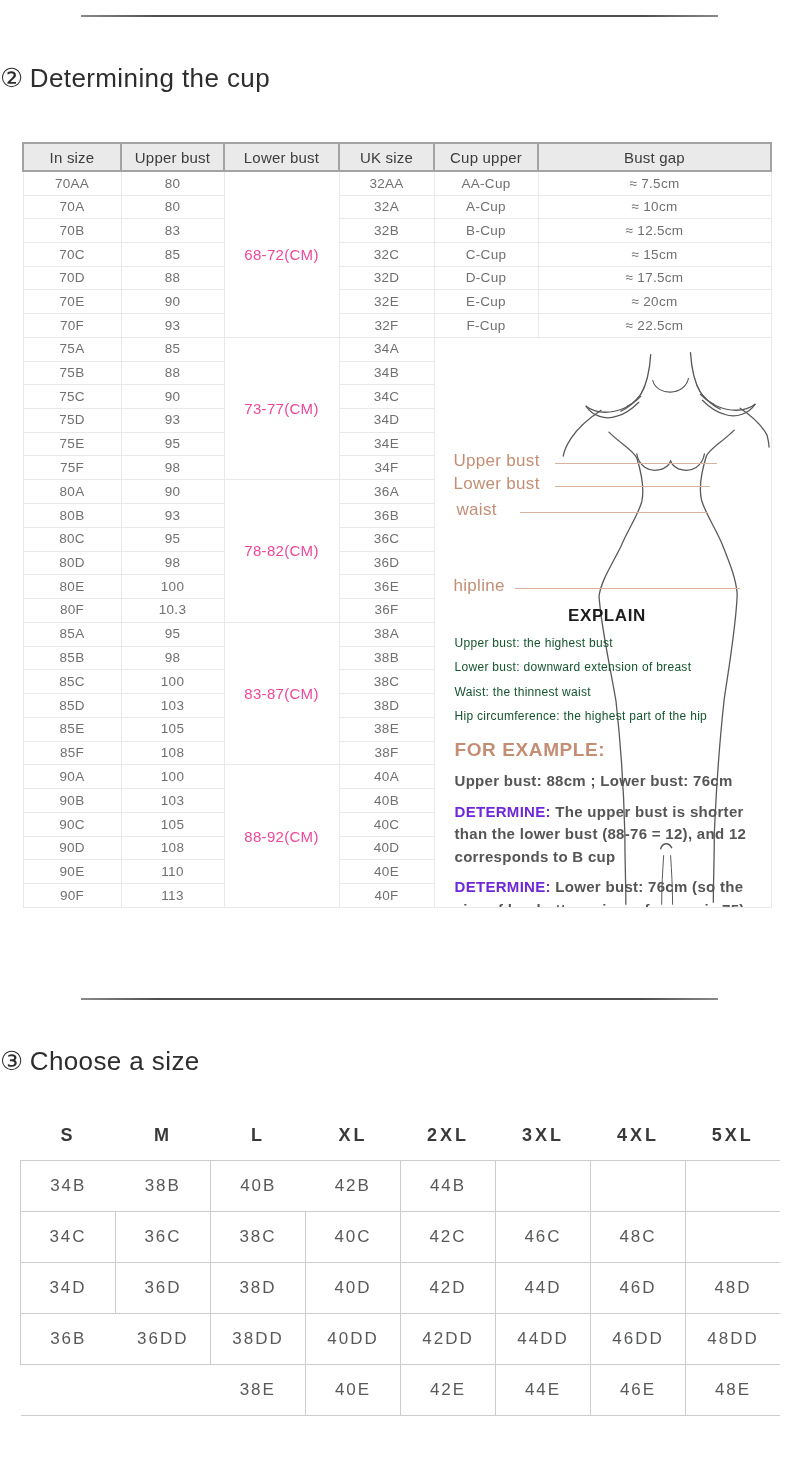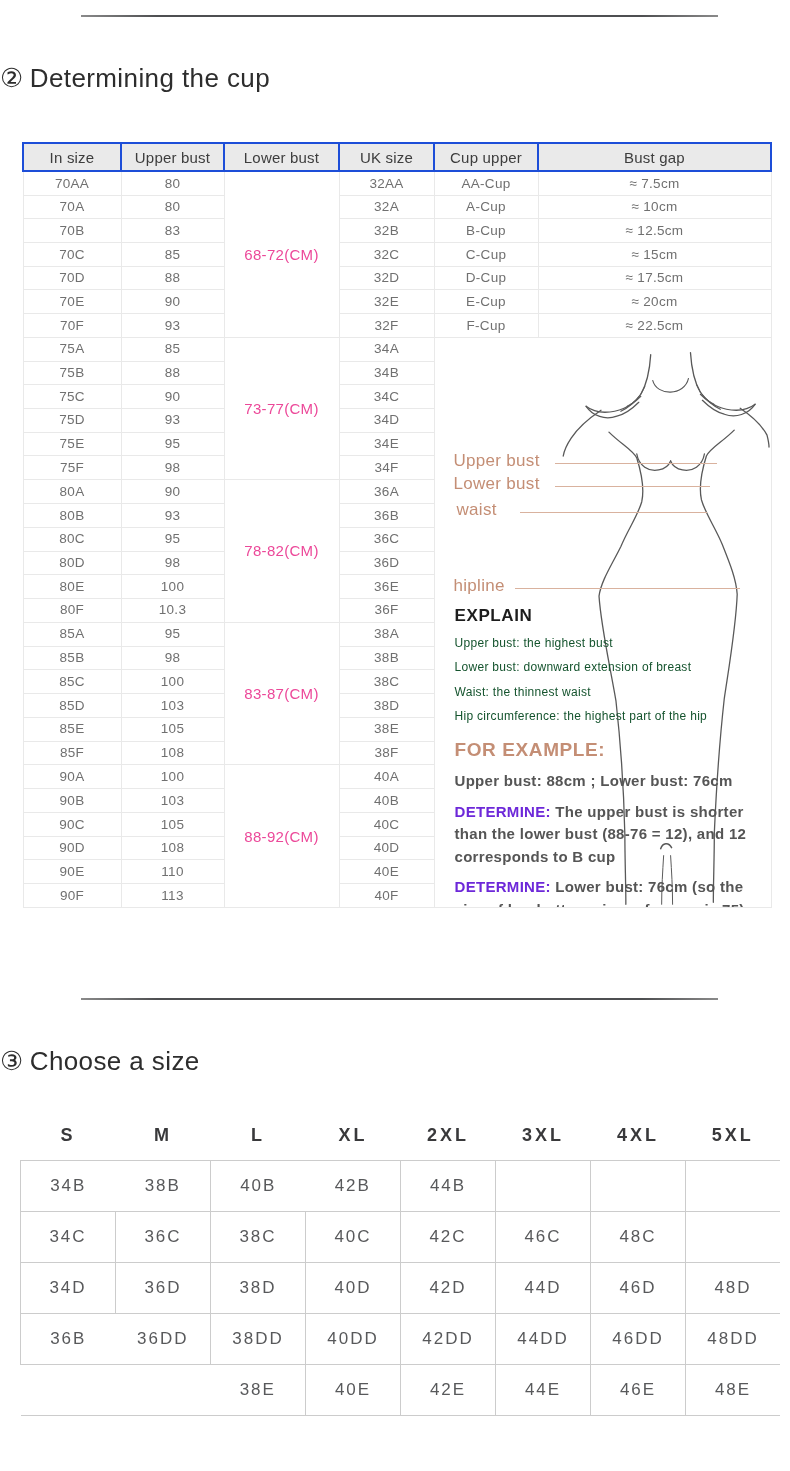--- a/index.html
+++ b/index.html
@@ -21,21 +21,21 @@
     color:#2d2d2d;letter-spacing:.4px;
   }
   .sec-title .circ{margin-right:6px;font-weight:400;}
 
   
   #cup-table{
     border-collapse:collapse;table-layout:fixed;
     margin:48px 0 0 22px;width:748px;
   }
   #cup-table th{
-    background:#eaeaea;border:2px solid #1d4ed8;
+    background:#eaeaea;border:2px solid #a3a3a3;
     height:26px;padding:0;
     font-size:15px;font-weight:500;color:#3d3d3d;letter-spacing:.2px;
   }
   #cup-table td{
     border:1px solid #e9e9e9;
     height:22.7px;padding:0;line-height:1;
     text-align:center;font-size:13.5px;color:#707070;letter-spacing:.3px;
   }
   #cup-table td.merged-cell{font-size:15px;color:#ec4899;}
   #cup-table td.diagram-td{vertical-align:top;padding:0;}
@@ -49,21 +49,21 @@
   }
   .diag-line{position:absolute;z-index:2;height:1px;background:#d9b29e;}
   .lbl-upper{left:19px;top:114px;}  .line-upper{left:120px;top:125px;width:162px;}
   .lbl-lower{left:19px;top:137px;}  .line-lower{left:120px;top:148px;width:155px;}
   .lbl-waist{left:22px;top:163px;}  .line-waist{left:85px;top:174px;width:187px;}
   .lbl-hip{left:19px;top:239px;}    .line-hip{left:80px;top:250px;width:225px;}
 
   .explain{position:absolute;left:20px;top:269px;width:305px;z-index:3;}
   .explain h3{
     margin:0 0 11px;font-size:17px;font-weight:600;
-    color:#1d1d1d;letter-spacing:.6px;
+    color:#1d1d1d;letter-spacing:.6px;text-align:center;
   }
   .exp-line{margin:0 0 7px;font-size:12px;line-height:1.45;color:#14532d;}
   .for-example{
     margin:15px 0 11px;font-size:19px;font-weight:700;
     color:#c48e75;letter-spacing:.6px;
   }
   .ex-line{margin:0 0 8px;font-size:15px;line-height:1.5;color:#555;font-weight:bold;}
   .det{color:#6d28d9;}
 
   

